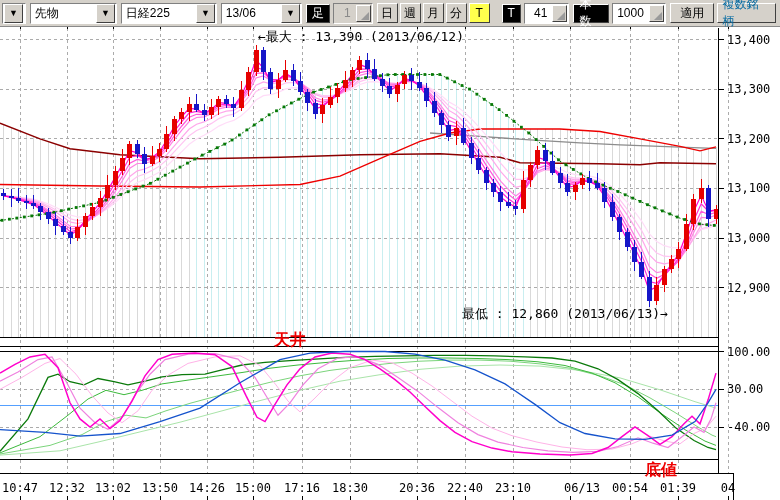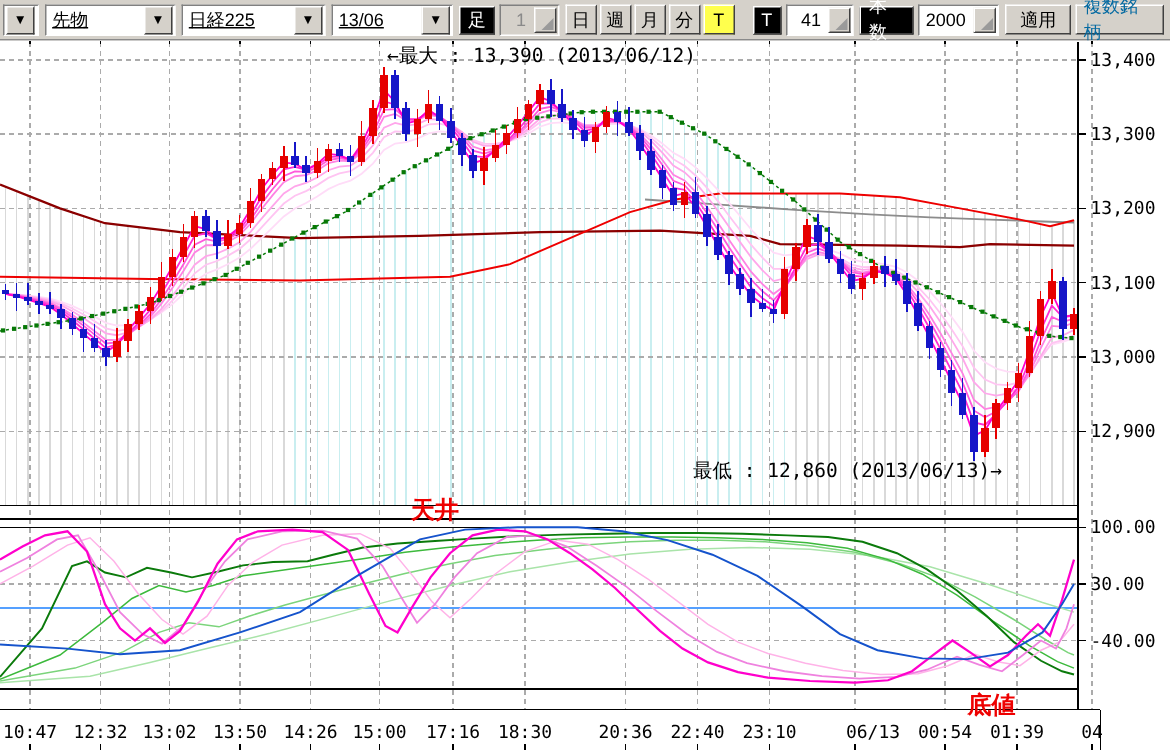--- a/index.html
+++ b/index.html
@@ -2,21 +2,21 @@
 <html><head>
 <meta charset="utf-8">
 <style>
   html,body{margin:0;padding:0;background:#fff;}
   .app{position:relative;width:780px;height:500px;background:#fff;overflow:hidden;
        font-family:"Liberation Sans",sans-serif;font-size:12px;color:#000;}
   .toolbar{position:absolute;left:0;top:0;width:780px;height:27px;background:#d5d1ca;
            border-bottom:1px solid #8a8a8a;display:flex;align-items:center;box-sizing:border-box;padding:0 2px;}
   .tb{height:21px;box-sizing:border-box;display:flex;align-items:center;}
   .combo{background:#fff;border:1px solid;border-color:#808080 #fff #fff #808080;margin-right:4px;}
-  .combo .val{padding:0 4px;flex:1;white-space:nowrap;overflow:hidden;text-decoration:underline;}
+  .combo .val{padding:0 4px;flex:1;white-space:nowrap;overflow:hidden;}
   .combo .drop{width:17px;height:17px;margin:1px;background:#d5d1ca;border:1px solid;
                border-color:#fff #404040 #404040 #fff;display:flex;align-items:center;justify-content:center;
                font-size:9px;color:#000;}
   .chip{background:#000;color:#fff;padding:0 5px;height:19px;display:flex;align-items:center;
         border:1px solid;border-color:#fff #404040 #404040 #fff;margin-right:3px;}
   .spin{background:#fff;border:1px solid;border-color:#808080 #fff #fff #808080;margin-right:4px;}
   .spin .val{padding:0 4px;flex:1;text-align:right;}
   .spin.disabled{background:#d5d1ca;color:#8a8a8a;}
   .spin .sicon{width:13px;height:15px;margin:1px;background:#d5d1ca;border:1px solid;
                border-color:#fff #404040 #404040 #fff;position:relative;}
@@ -62,21 +62,21 @@
         <div class="tb btn active" style="width: 21px;">T</div>
       </div>
     <span class="gap"></span>
     <div class="tb chip">T</div>
     <div class="tb spin" style="width:46px">
       <span class="val">41</span>
       <span class="sicon"></span>
     </div>
     <div class="tb chip">本数</div>
     <div class="tb spin" style="width:54px">
-      <span class="val">2000</span>
+      <span class="val">1000</span>
       <span class="sicon"></span>
     </div>
     <div class="tb btn" style="width:45px">適用</div>
     <div class="tb btn disabled" style="margin-left:auto;margin-right:2px">複数銘柄</div>
   </div>
   <div id="chart-canvas"><svg width="780" height="473" xmlns="http://www.w3.org/2000/svg" font-family="DejaVu Sans Mono, monospace">
         <rect x="0" y="0" width="780" height="473" fill="#ffffff"></rect>
         <g shape-rendering="crispEdges">
           <line x1="3.7" y1="97.5" x2="3.7" y2="310" stroke="#d9d9d9" stroke-width="1"></line>
           <line x1="11.1" y1="100.5" x2="11.1" y2="310" stroke="#d9d9d9" stroke-width="1"></line>

